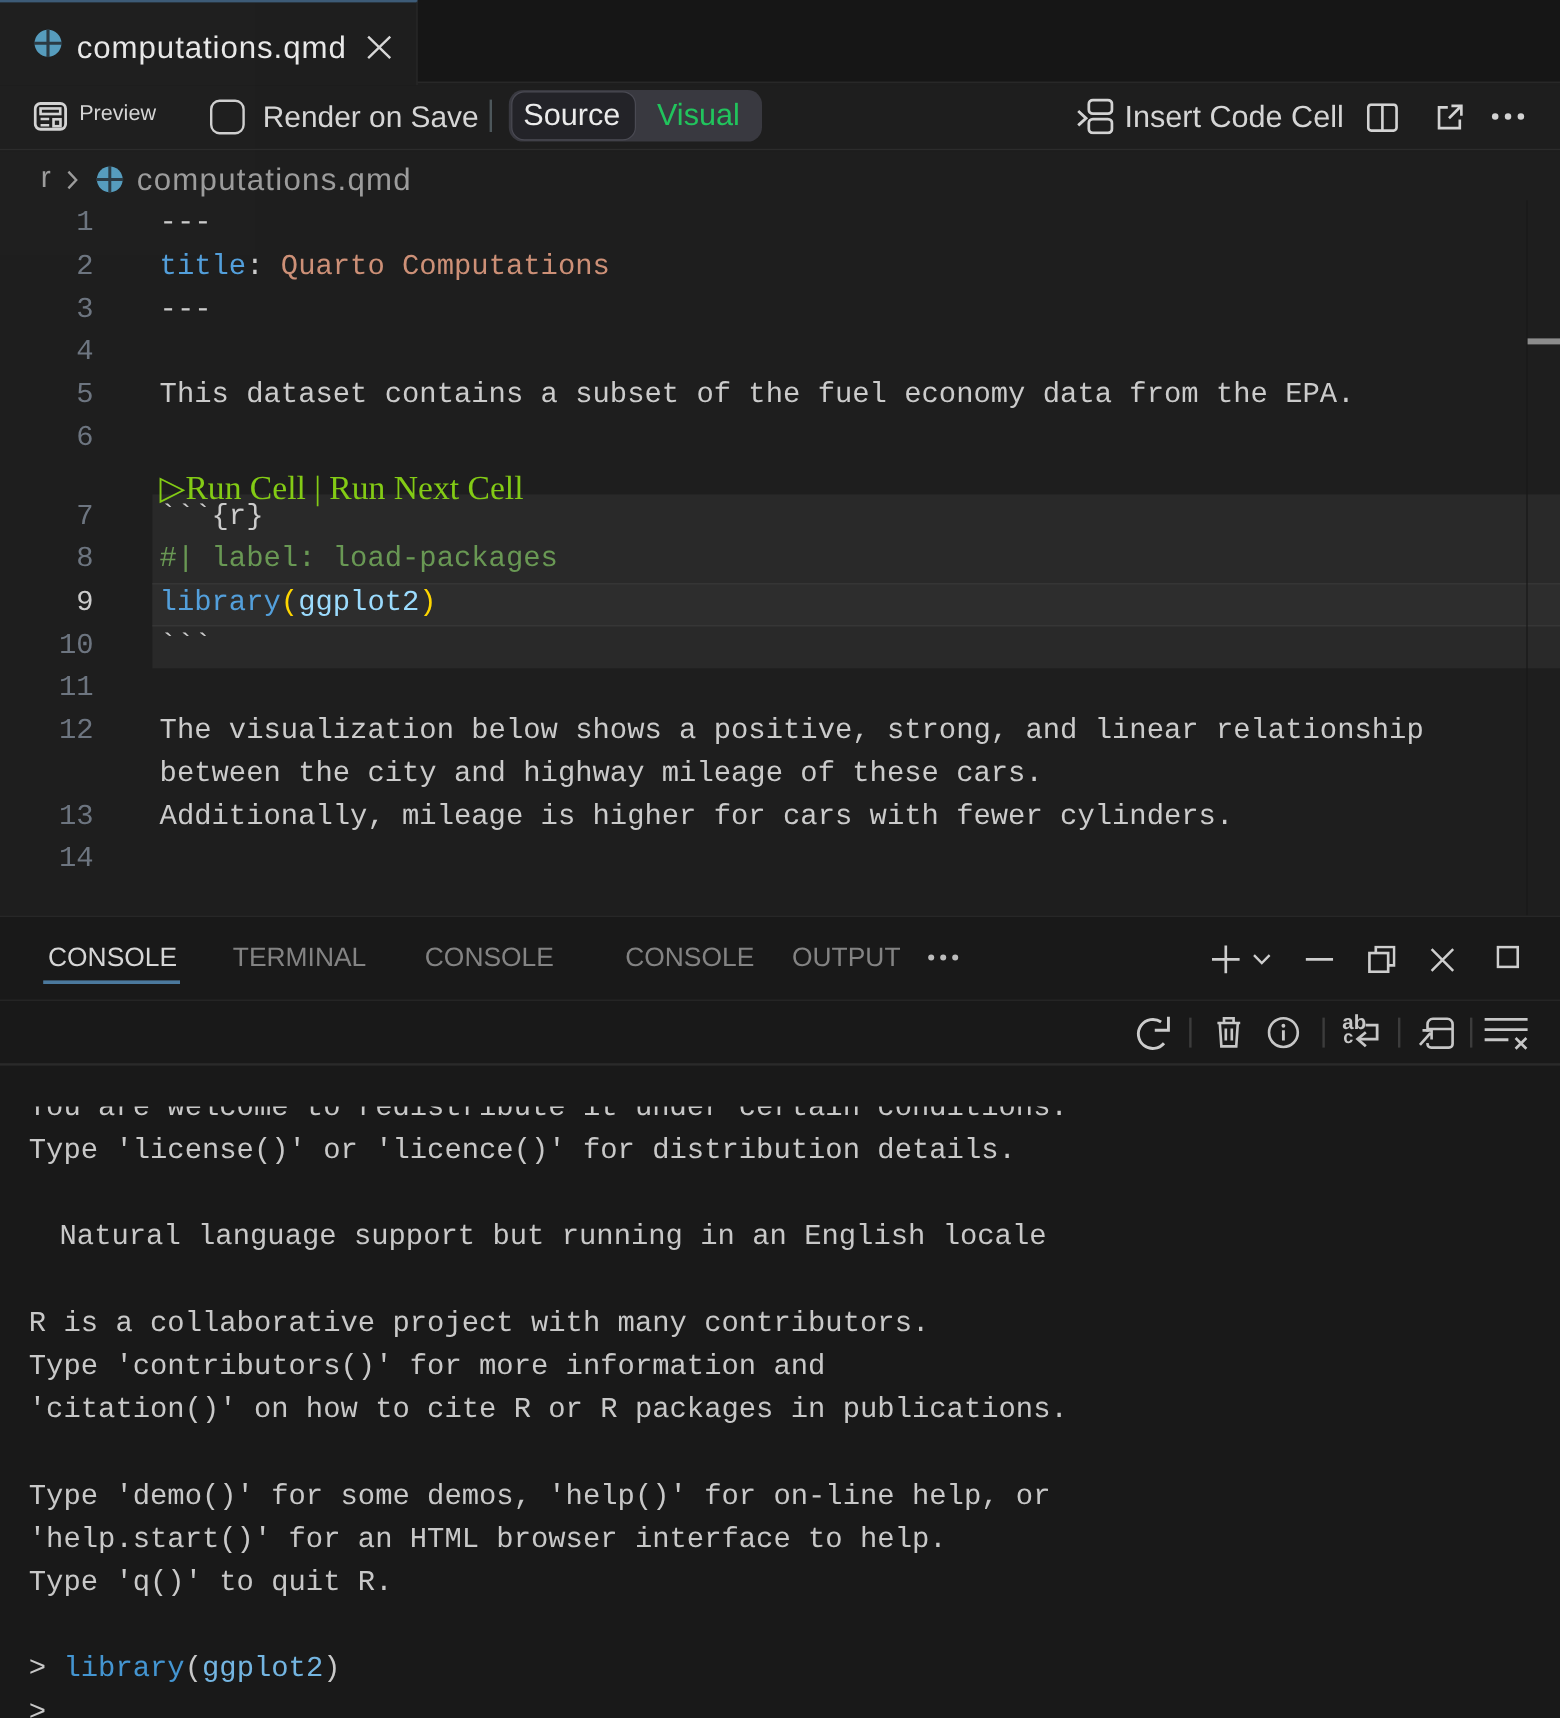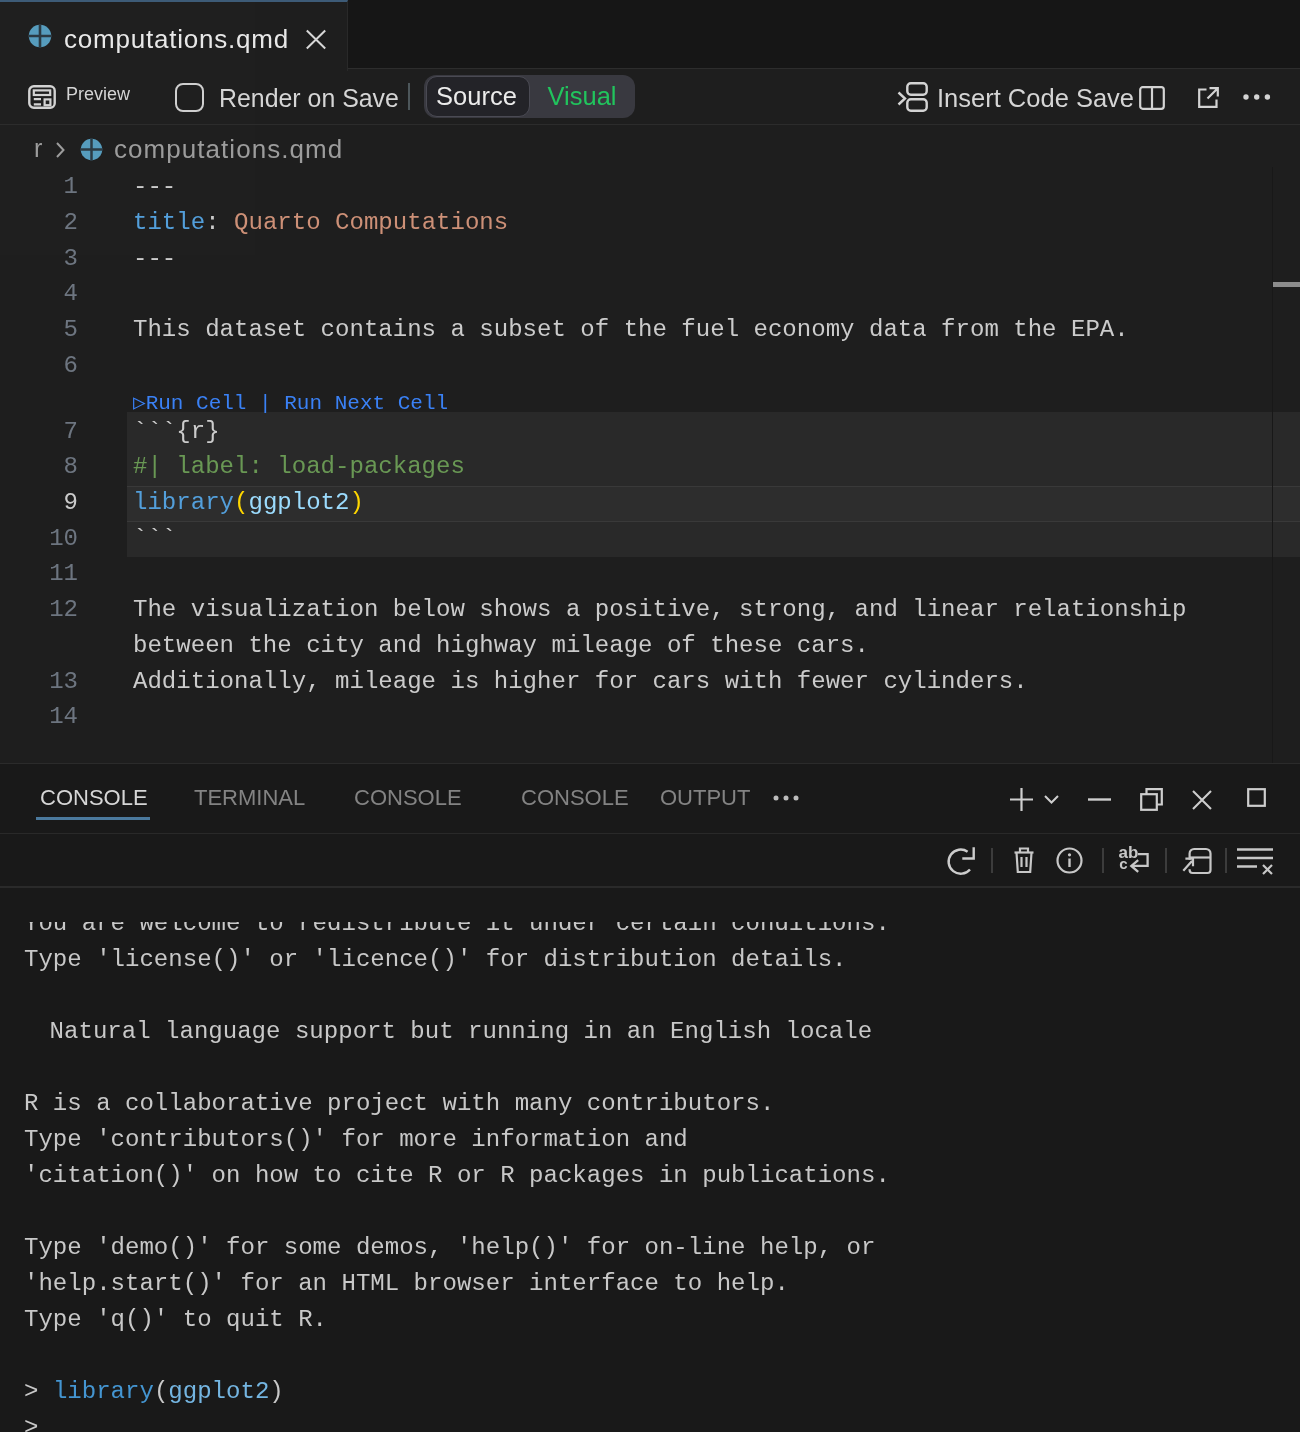--- a/index.html
+++ b/index.html
@@ -42,21 +42,21 @@
     <div class="abs" style="left:105px;top:7px;width:106px;text-align:center;font-size:25.5px;color:#22c55e;">Visual</div>
   </div>
 
   <svg class="abs" style="left:897px;top:20px;" width="10" height="15" viewBox="0 0 10 15">
     <path d="M1.5 1.5 L8 7.5 L1.5 13.5" fill="none" stroke="#d4d4d4" stroke-width="2.4"></path>
   </svg>
   <svg class="abs" style="left:906px;top:11.5px;" width="22" height="30" viewBox="0 0 22 30">
     <rect x="1.3" y="1.3" width="19.4" height="11.4" rx="3.5" fill="none" stroke="#d4d4d4" stroke-width="2.4"></rect>
     <rect x="1.3" y="17.3" width="19.4" height="11.4" rx="3.5" fill="none" stroke="#d4d4d4" stroke-width="2.4"></rect>
   </svg>
-  <div class="abs" style="left:937px;top:13px;font-size:25.5px;color:#d6d6d6;">Insert Code Save</div>
+  <div class="abs" style="left:937px;top:13px;font-size:25.5px;color:#d6d6d6;">Insert Code Cell</div>
   <svg class="abs" style="left:1139px;top:15px;" width="26" height="24" viewBox="0 0 26 24">
     <rect x="1.2" y="1.2" width="23.6" height="21.6" rx="2.5" fill="none" stroke="#d4d4d4" stroke-width="2.2"></rect>
     <path d="M13 1.5 V22.5" stroke="#d4d4d4" stroke-width="2.2"></path>
   </svg>
   <svg class="abs" style="left:1196px;top:15px;" width="24" height="24" viewBox="0 0 24 24">
     <path d="M10.5 3.5 H3.2 V20.8 H20.5 V13.5" fill="none" stroke="#d4d4d4" stroke-width="2.2"></path>
     <path d="M13.5 2.2 H21.8 V10.5 M21 3 L11.5 12.5" fill="none" stroke="#d4d4d4" stroke-width="2.2"></path>
   </svg>
   <svg class="abs" style="left:1242px;top:22px;" width="30" height="8" viewBox="0 0 30 8">
     <circle cx="4" cy="4" r="2.7" fill="#d4d4d4"></circle>
@@ -78,21 +78,21 @@
   <div class="abs" style="left:114px;top:8px;font-size:26px;letter-spacing:1.05px;color:#9d9d9d;">computations.qmd</div>
 
   <div class="abs" style="left:127px;top:286px;width:1173px;height:145px;background:#2a2a2a;"></div>
 
   <div class="abs" style="left:127px;top:359.5px;width:1173px;height:36.2px;background:#2e2e2e;border-top:1.2px solid #3a3a3a;border-bottom:1.2px solid #3a3a3a;"></div>
 
   <div class="mono abs" id="gutter" style="left:0;top:0;width:78px;text-align:right;color:#6e7681;"><div class="abs" style="left:0;top:43.25px;width:78px;height:35.7px;line-height:35.7px;">1</div><div class="abs" style="left:0;top:78.95px;width:78px;height:35.7px;line-height:35.7px;">2</div><div class="abs" style="left:0;top:114.65px;width:78px;height:35.7px;line-height:35.7px;">3</div><div class="abs" style="left:0;top:150.35px;width:78px;height:35.7px;line-height:35.7px;">4</div><div class="abs" style="left:0;top:186.05px;width:78px;height:35.7px;line-height:35.7px;">5</div><div class="abs" style="left:0;top:221.75px;width:78px;height:35.7px;line-height:35.7px;">6</div><div class="abs" style="left:0;top:287.65px;width:78px;height:35.7px;line-height:35.7px;">7</div><div class="abs" style="left:0;top:323.35px;width:78px;height:35.7px;line-height:35.7px;">8</div><div class="abs" style="left:0;top:359.05px;width:78px;height:35.7px;line-height:35.7px;color:#cccccc;">9</div><div class="abs" style="left:0;top:394.75px;width:78px;height:35.7px;line-height:35.7px;">10</div><div class="abs" style="left:0;top:430.45px;width:78px;height:35.7px;line-height:35.7px;">11</div><div class="abs" style="left:0;top:466.15px;width:78px;height:35.7px;line-height:35.7px;">12</div><div class="abs" style="left:0;top:537.55px;width:78px;height:35.7px;line-height:35.7px;">13</div><div class="abs" style="left:0;top:573.25px;width:78px;height:35.7px;line-height:35.7px;">14</div></div>
 
   <div id="code" class="mono abs" style="left:133px;top:0;color:#cccccc;"><div class="abs" style="left:0;top:43.25px;height:35.7px;line-height:35.7px;"><span style="color:#cccccc">---</span></div><div class="abs" style="left:0;top:78.95px;height:35.7px;line-height:35.7px;"><span style="color:#54a0dc">title</span><span style="color:#cccccc">: </span><span style="color:#ce9178">Quarto Computations</span></div><div class="abs" style="left:0;top:114.65px;height:35.7px;line-height:35.7px;"><span style="color:#cccccc">---</span></div><div class="abs" style="left:0;top:186.05px;height:35.7px;line-height:35.7px;"><span style="color:#cccccc">This dataset contains a subset of the fuel economy data from the EPA.</span></div><div class="abs" style="left:0;top:287.65px;height:35.7px;line-height:35.7px;"><span style="color:#cccccc">```{r}</span></div><div class="abs" style="left:0;top:323.35px;height:35.7px;line-height:35.7px;"><span style="color:#6a9955">#| label: load-packages</span></div><div class="abs" style="left:0;top:359.05px;height:35.7px;line-height:35.7px;"><span style="color:#54a0dc">library</span><span style="color:#ffd700">(</span><span style="color:#9cdcfe">ggplot2</span><span style="color:#ffd700">)</span></div><div class="abs" style="left:0;top:394.75px;height:35.7px;line-height:35.7px;"><span style="color:#cccccc">```</span></div><div class="abs" style="left:0;top:466.15px;height:35.7px;line-height:35.7px;"><span style="color:#cccccc">The visualization below shows a positive, strong, and linear relationship</span></div><div class="abs" style="left:0;top:501.75px;height:35.7px;line-height:35.7px;"><span style="color:#cccccc">between the city and highway mileage of these cars.</span></div><div class="abs" style="left:0;top:537.55px;height:35.7px;line-height:35.7px;"><span style="color:#cccccc">Additionally, mileage is higher for cars with fewer cylinders.</span></div></div>
 
-  <div class="abs" style="left:133px;top:263.5px;font-size:21px;color:#3b82f6;font-family:Liberation Mono, monospace;">▷Run Cell | Run Next Cell</div>
+  <div class="abs" style="left:133px;top:263.5px;font-size:28px;color:#84cc16;font-family:Liberation Serif, serif;">▷Run Cell | Run Next Cell</div>
 
   <div class="abs" style="left:1271.5px;top:41px;width:1.6px;height:596px;background:#191919;"></div>
 
   <div class="abs" style="left:1273px;top:155.5px;width:27px;height:5.5px;background:#8d8d8d;"></div>
 </div>
 
 <div class="abs" id="panel" style="left:0;top:763px;width:1300px;height:669px;background:#1a1a1a;border-top:1.5px solid #2c2c2c;">
 
   <div class="abs" style="left:40px;top:21px;font-size:22px;color:#d7d7d7;">CONSOLE</div>
   <div class="abs" style="left:36px;top:53px;width:114px;height:3px;background:#4c7a9e;"></div>

